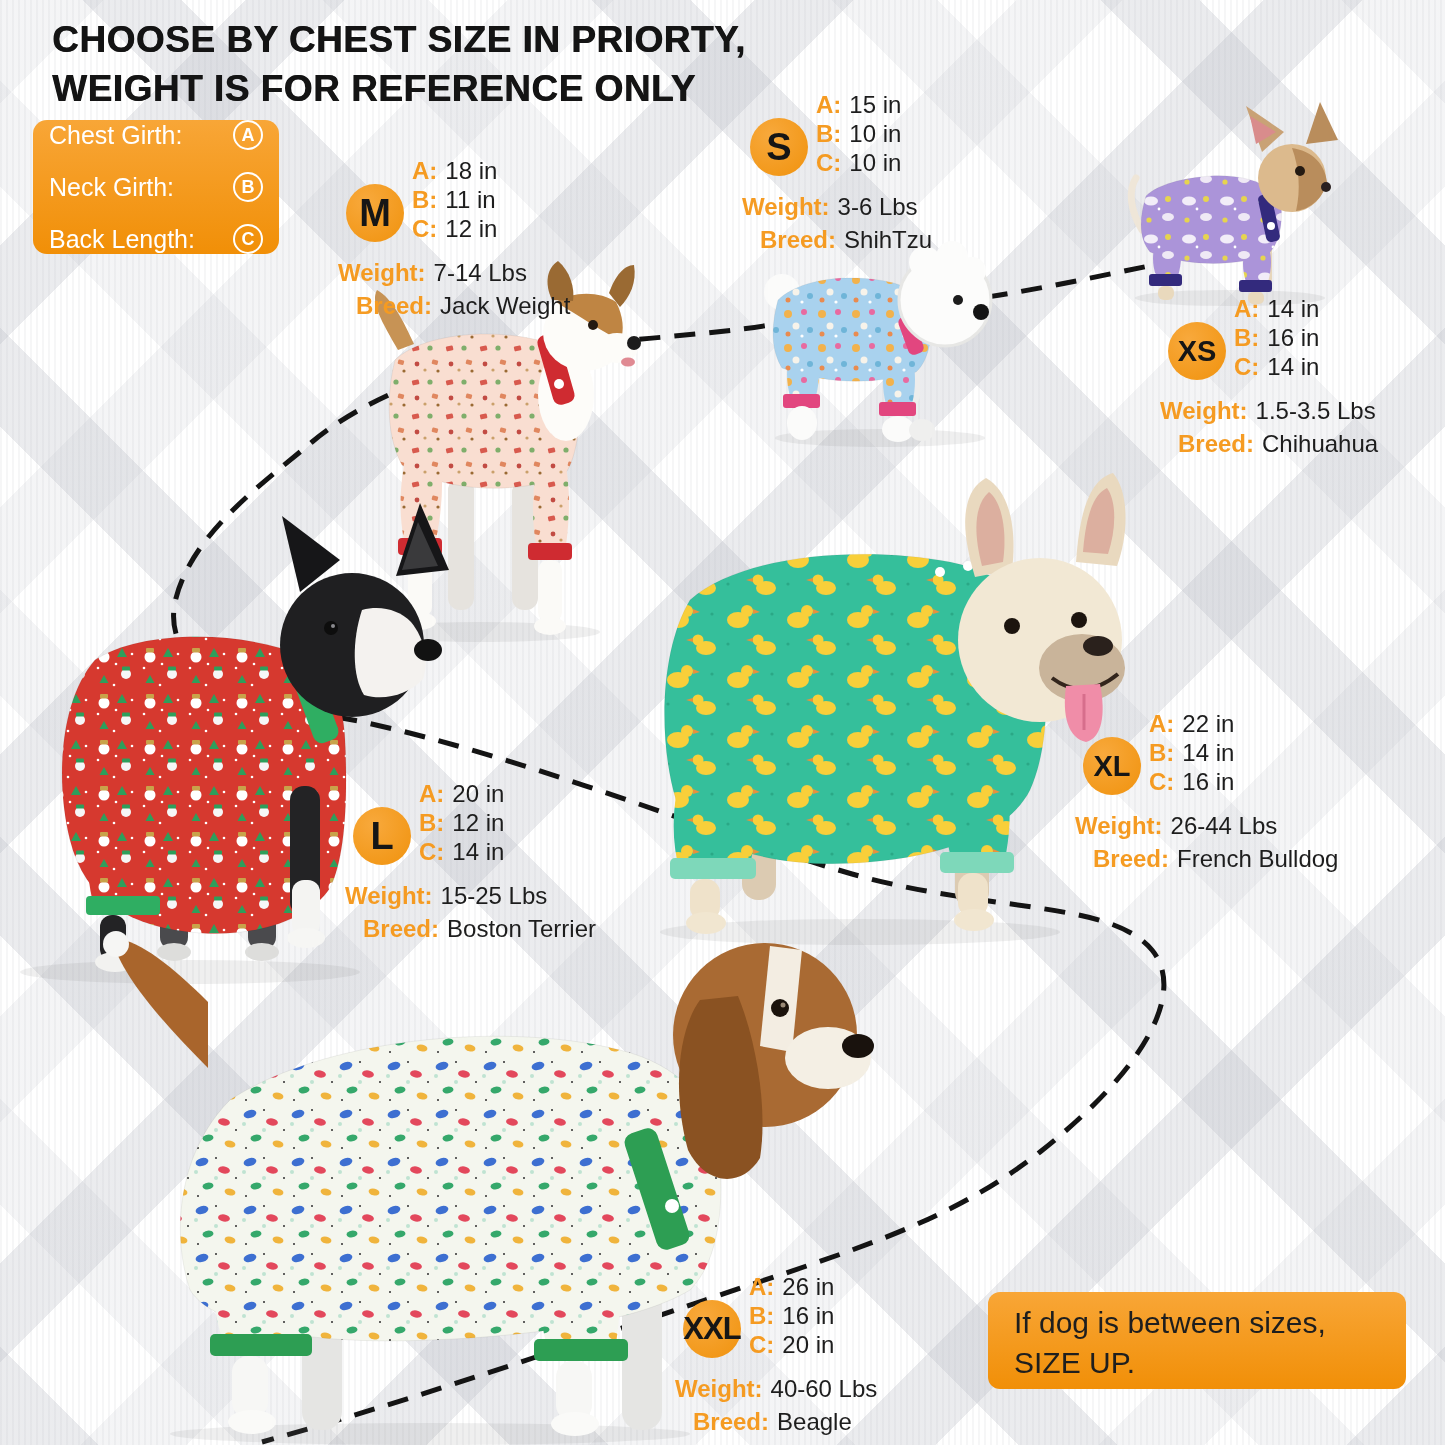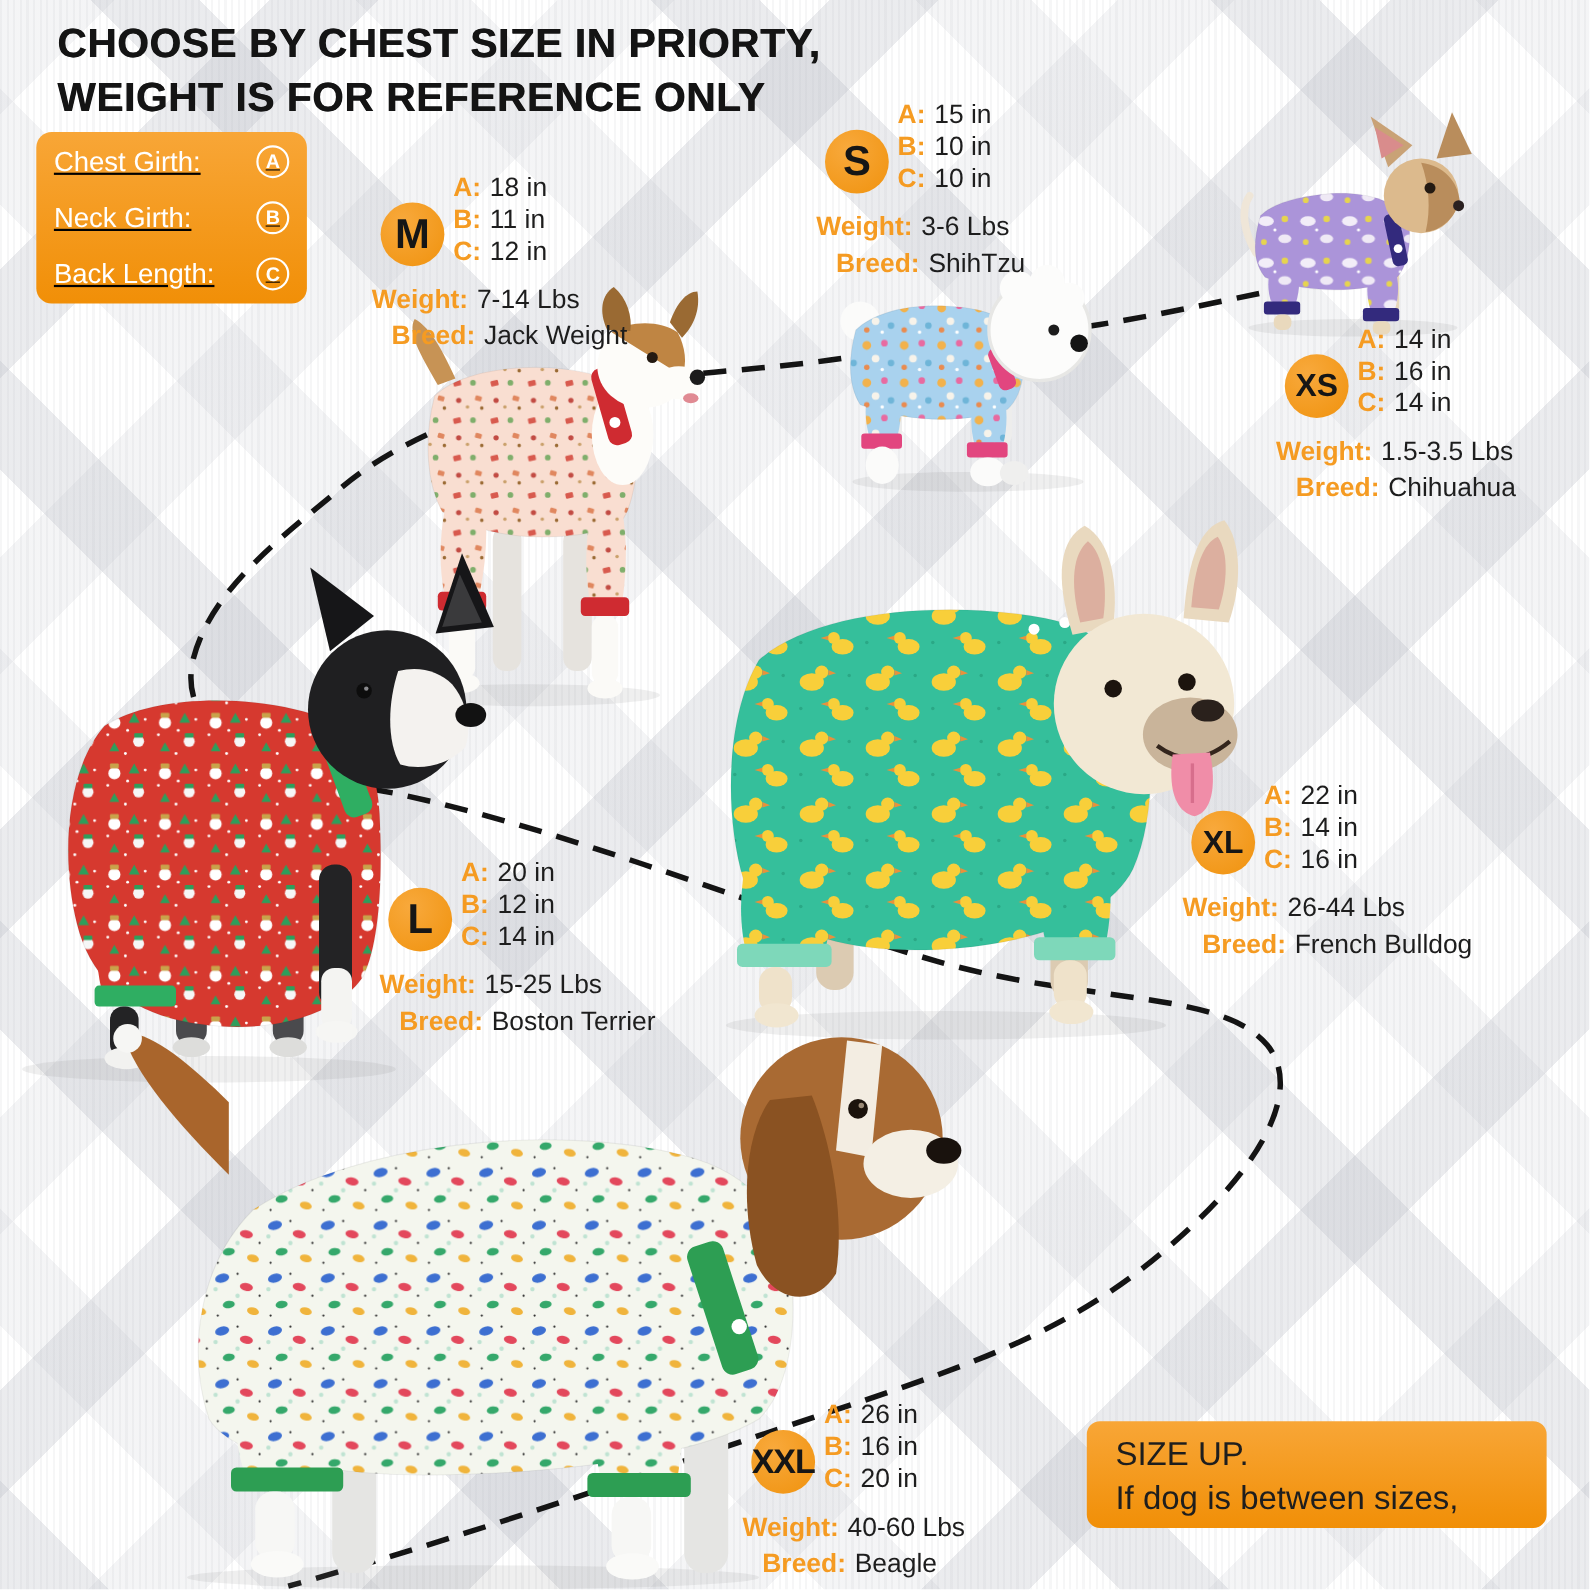--- a/index.html
+++ b/index.html
@@ -6,23 +6,23 @@
   body{font-family:"Liberation Sans", sans-serif;}
   .canvas{position:relative;width:1445px;height:1445px;overflow:hidden;
     background-color:#ffffff;
     background-image:
       repeating-linear-gradient(45deg, rgba(183,186,195,0.28) 0px, rgba(183,186,195,0.28) 70px, rgba(255,255,255,0) 70px, rgba(255,255,255,0) 170px, rgba(183,186,195,0.15) 170px, rgba(183,186,195,0.15) 245px, rgba(255,255,255,0) 245px, rgba(255,255,255,0) 360px),
       repeating-linear-gradient(-45deg, rgba(183,186,195,0.28) 0px, rgba(183,186,195,0.28) 70px, rgba(255,255,255,0) 70px, rgba(255,255,255,0) 170px, rgba(183,186,195,0.15) 170px, rgba(183,186,195,0.15) 245px, rgba(255,255,255,0) 245px, rgba(255,255,255,0) 360px),
       repeating-linear-gradient(90deg, rgba(140,144,152,0.08) 0px, rgba(140,144,152,0.08) 2px, rgba(255,255,255,0) 2px, rgba(255,255,255,0) 6px);
   }
   .title{position:absolute;left:28px;top:16px;font-size:37px;line-height:1.32;font-weight:bold;
     color:#141414;letter-spacing:.5px;text-shadow:.6px 0 0 #141414;margin-left:24px;}
-  .legend{position:absolute;left:33px;top:120px;width:246px;height:156px;border-radius:14px;
-    background:linear-gradient(180deg,#F8A637,#F18F07);padding:12px 16px;box-sizing:border-box;
-    display:flex;flex-direction:column;justify-content:space-between;text-decoration:underline;}
+  .legend{position:absolute;left:33px;top:120px;width:246px;height:134px;border-radius:14px;
+    background:linear-gradient(180deg,#F8A637,#F18F07);padding:0 16px;box-sizing:border-box;
+    display:flex;flex-direction:column;justify-content:space-between;}
   .legend-row{display:flex;align-items:center;justify-content:space-between;color:#fff;font-size:25px;}
   .circ{display:inline-flex;width:30px;height:30px;border:2.5px solid #fff;border-radius:50%;
     align-items:center;justify-content:center;font-size:18px;font-weight:bold;color:#fff;box-sizing:border-box;}
   .size-block{position:absolute;width:330px;height:180px;}
   .badge{position:absolute;left:8px;top:32px;width:58px;height:58px;border-radius:50%;
     background:radial-gradient(circle at 35% 30%,#F8A93C,#F0920D);display:flex;align-items:center;justify-content:center;
     color:#161616;font-weight:bold;font-size:38px;}
   .badge.sm{font-size:29px;text-align:right;}
   .badge.xs{font-size:31px;letter-spacing:-1px;}
   .abc{position:absolute;left:74px;top:4px;}
@@ -457,17 +457,17 @@
         <span class="lab">Weight:</span>
         <span class="val">40-60 Lbs</span>
       </div>
     <div class="srow brow">
         <span class="lab">Breed:</span>
         <span class="val">Beagle</span>
       </div>
   </div>
 
   <div class="note">
+    <div>If dog is between sizes,</div>
     <div>SIZE UP.</div>
-    <div>If dog is between sizes,</div>
   </div>
 
 </div>
 
 </body></html>

